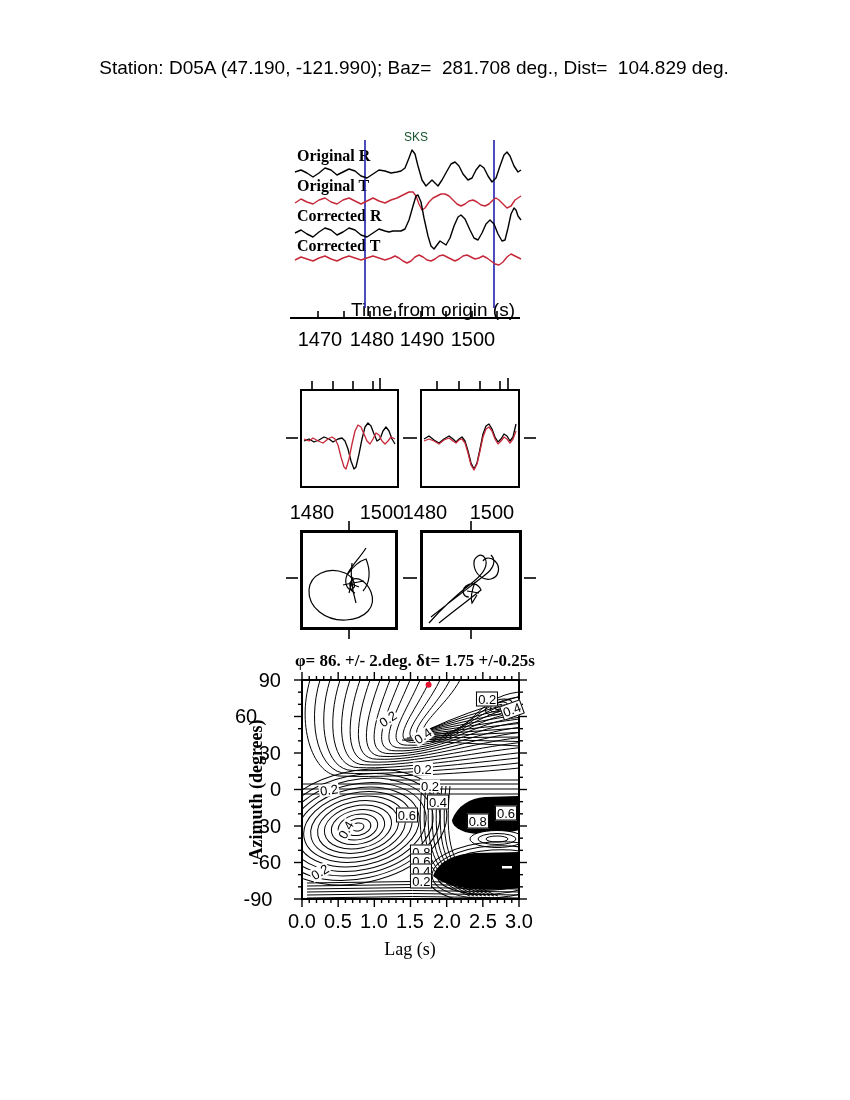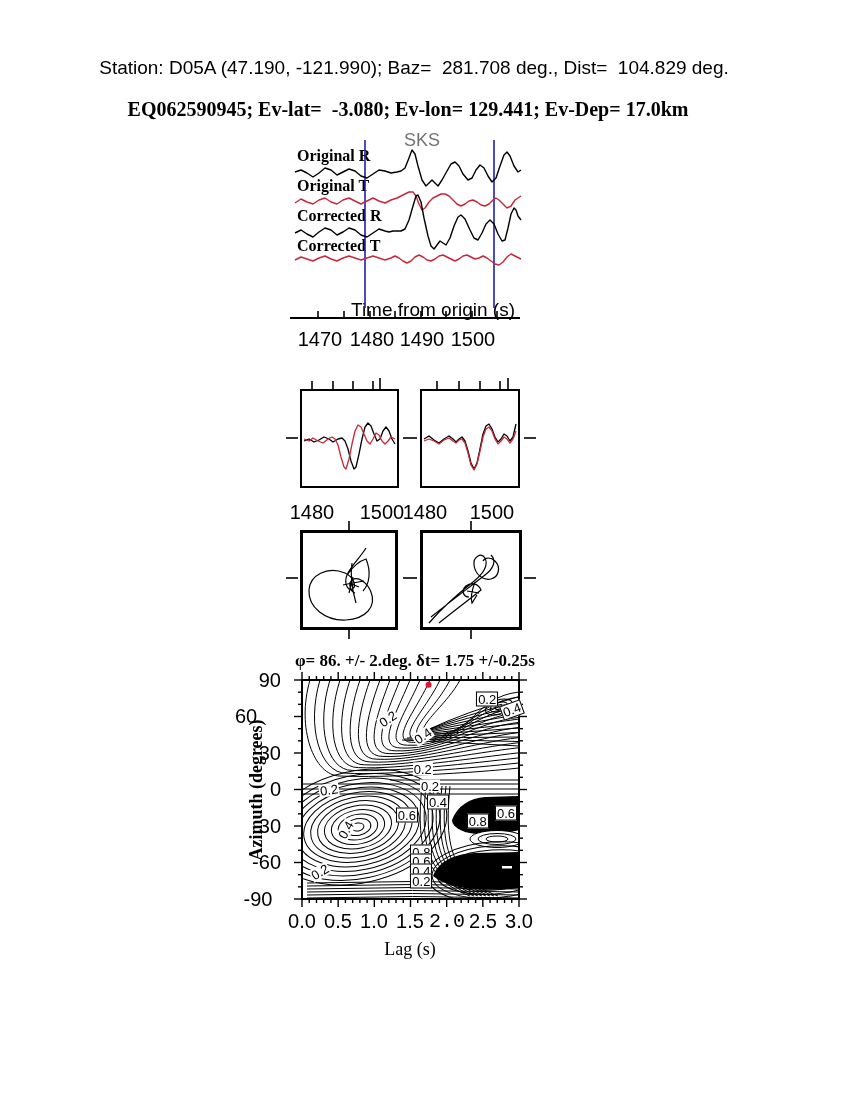--- a/index.html
+++ b/index.html
@@ -2,21 +2,21 @@
 <html><head>
 <meta charset="utf-8">
 <style>
   html,body{margin:0;padding:0;background:#888;}
   #page{position:relative;width:850px;height:1100px;background:#ffffff;overflow:hidden;
         font-family:"Liberation Sans",sans-serif;color:#000;}
   .abs{position:absolute;}
   .pre{white-space:pre;}
   .h1{left:0;top:57px;width:850px;text-align:center;font-size:19px;padding-right:22px;box-sizing:border-box;}
   .h2{left:0;top:98px;width:850px;text-align:center;font-family:"Liberation Serif",serif;font-weight:bold;font-size:20px;padding-right:34px;box-sizing:border-box;}
-  .phase{left:404px;top:130px;font-size:18px;color:#737373;}
+  .phase{left:404px;top:130px;font-size:12px;color:#14532d;}
   .trlabel{font-family:"Liberation Serif",serif;font-weight:bold;font-size:16px;left:297px;}
   .taxtitle{left:300px;top:299px;width:266px;text-align:center;font-size:19px;}
   .ticklab{font-size:20px;transform:translateX(-50%);}
   .ylab{transform:translate(-50%,-50%);font-size:20px;}
   .ctitle{left:283px;top:651px;width:264px;text-align:center;font-family:"Liberation Serif",serif;font-weight:bold;font-size:17px;}
   .azlabel{left:256px;top:790px;transform:translate(-50%,-50%) rotate(-90deg);white-space:nowrap;
            font-family:"Liberation Serif",serif;font-weight:bold;font-size:18px;}
   .laglabel{left:300px;top:939px;width:220px;text-align:center;font-family:"Liberation Serif",serif;font-weight:normal;font-size:18px;}
   .footer{left:0;top:963px;width:850px;text-align:center;font-size:19px;}
   .wavebox{border:2px solid #000;background:#fff;}
@@ -24,21 +24,20 @@
   .clab{font-size:13px;line-height:13px;padding:0 1px;background:#fff;transform:translate(-50%,-50%);}
   .clab.rot{background:#fff;}
   svg{position:absolute;overflow:visible;}
 </style>
 </head>
 <body>
 
 <div id="page">
 
   <div class="abs h1 pre">Station: D05A (47.190, -121.990); Baz=  281.708 deg., Dist=  104.829 deg.</div>
-  <div class="abs h2 pre">EQ062590945; Ev-lat=  -3.080; Ev-lon= 129.441; Ev-Dep= 17.0km</div>
 
   <div class="abs phase">SKS</div>
 
   <div class="abs trlabel" style="top:147px">Original R</div>
   <div class="abs trlabel" style="top:177px">Original T</div>
   <div class="abs trlabel" style="top:207px">Corrected R</div>
   <div class="abs trlabel" style="top:237px">Corrected T</div>
 
   <div class="abs taxtitle">Time from origin (s)</div>
 
@@ -329,21 +328,21 @@
       <div class="abs clab" style="left: 421.35px; top: 861.283px; transform: translate(-50%, -50%) rotate(0deg); border: 1px solid rgb(0, 0, 0);">0.6</div>
       <div class="abs clab" style="left: 421.35px; top: 871.017px; transform: translate(-50%, -50%) rotate(0deg); border: 1px solid rgb(0, 0, 0);">0.4</div>
       <div class="abs clab" style="left: 421.35px; top: 880.75px; transform: translate(-50%, -50%) rotate(0deg); border: 1px solid rgb(0, 0, 0);">0.2</div>
       <div class="abs clab rot" style="left: 320.083px; top: 872.233px; transform: translate(-50%, -50%) rotate(-30deg); border: none;">0.2</div>
     </div>
   <div id="contour-axis-labels">
       <div class="abs ticklab" style="left: 302px; top: 910px;">0.0</div>
       <div class="abs ticklab" style="left: 338px; top: 910px;">0.5</div>
       <div class="abs ticklab" style="left: 374px; top: 910px;">1.0</div>
       <div class="abs ticklab" style="left: 410px; top: 910px;">1.5</div>
-      <div class="abs ticklab" style="left: 447px; top: 910px; font-family: Liberation Mono, monospace;">2.0</div>
+      <div class="abs ticklab" style="left: 447px; top: 910px;">2.0</div>
       <div class="abs ticklab" style="left: 483px; top: 910px;">2.5</div>
       <div class="abs ticklab" style="left: 519px; top: 910px;">3.0</div>
       <div class="abs ylab" style="left: 258px; top: 680px; width: 46px; text-align: right;">90</div>
       <div class="abs ylab" style="left: 258px; top: 716px; width: 46px; ">60</div>
       <div class="abs ylab" style="left: 258px; top: 753px; width: 46px; text-align: right;">30</div>
       <div class="abs ylab" style="left: 258px; top: 789px; width: 46px; text-align: right;">0</div>
       <div class="abs ylab" style="left: 258px; top: 826px; width: 46px; text-align: right;">-30</div>
       <div class="abs ylab" style="left: 258px; top: 862px; width: 46px; text-align: right;">-60</div>
       <div class="abs ylab" style="left: 258px; top: 899px; width: 46px; text-align: center;">-90</div>
     </div>

